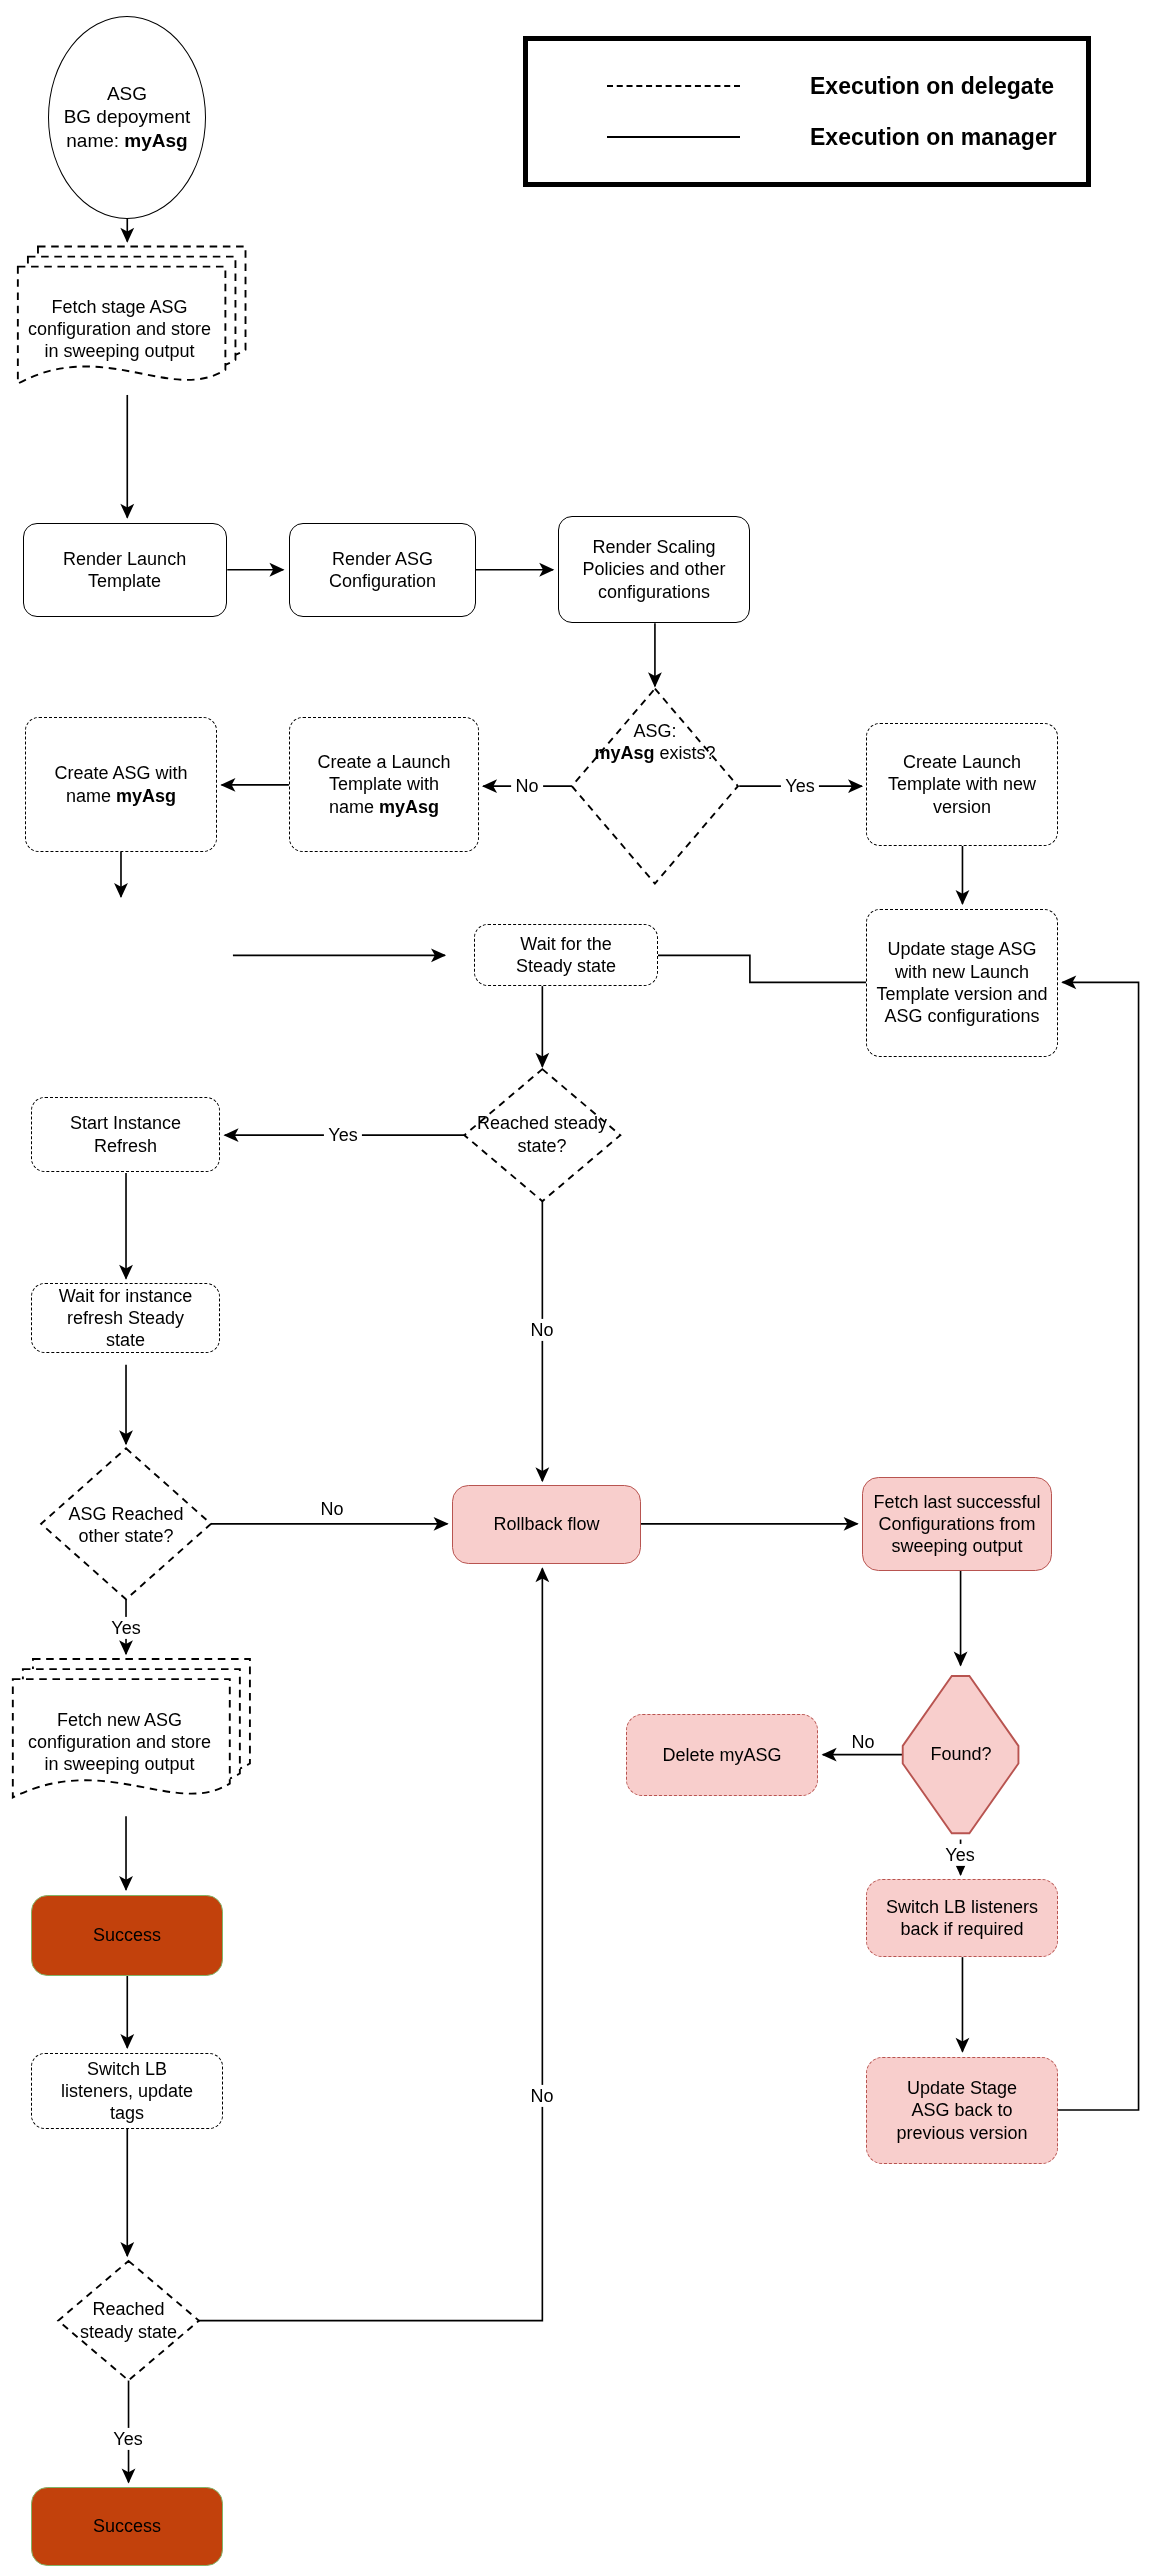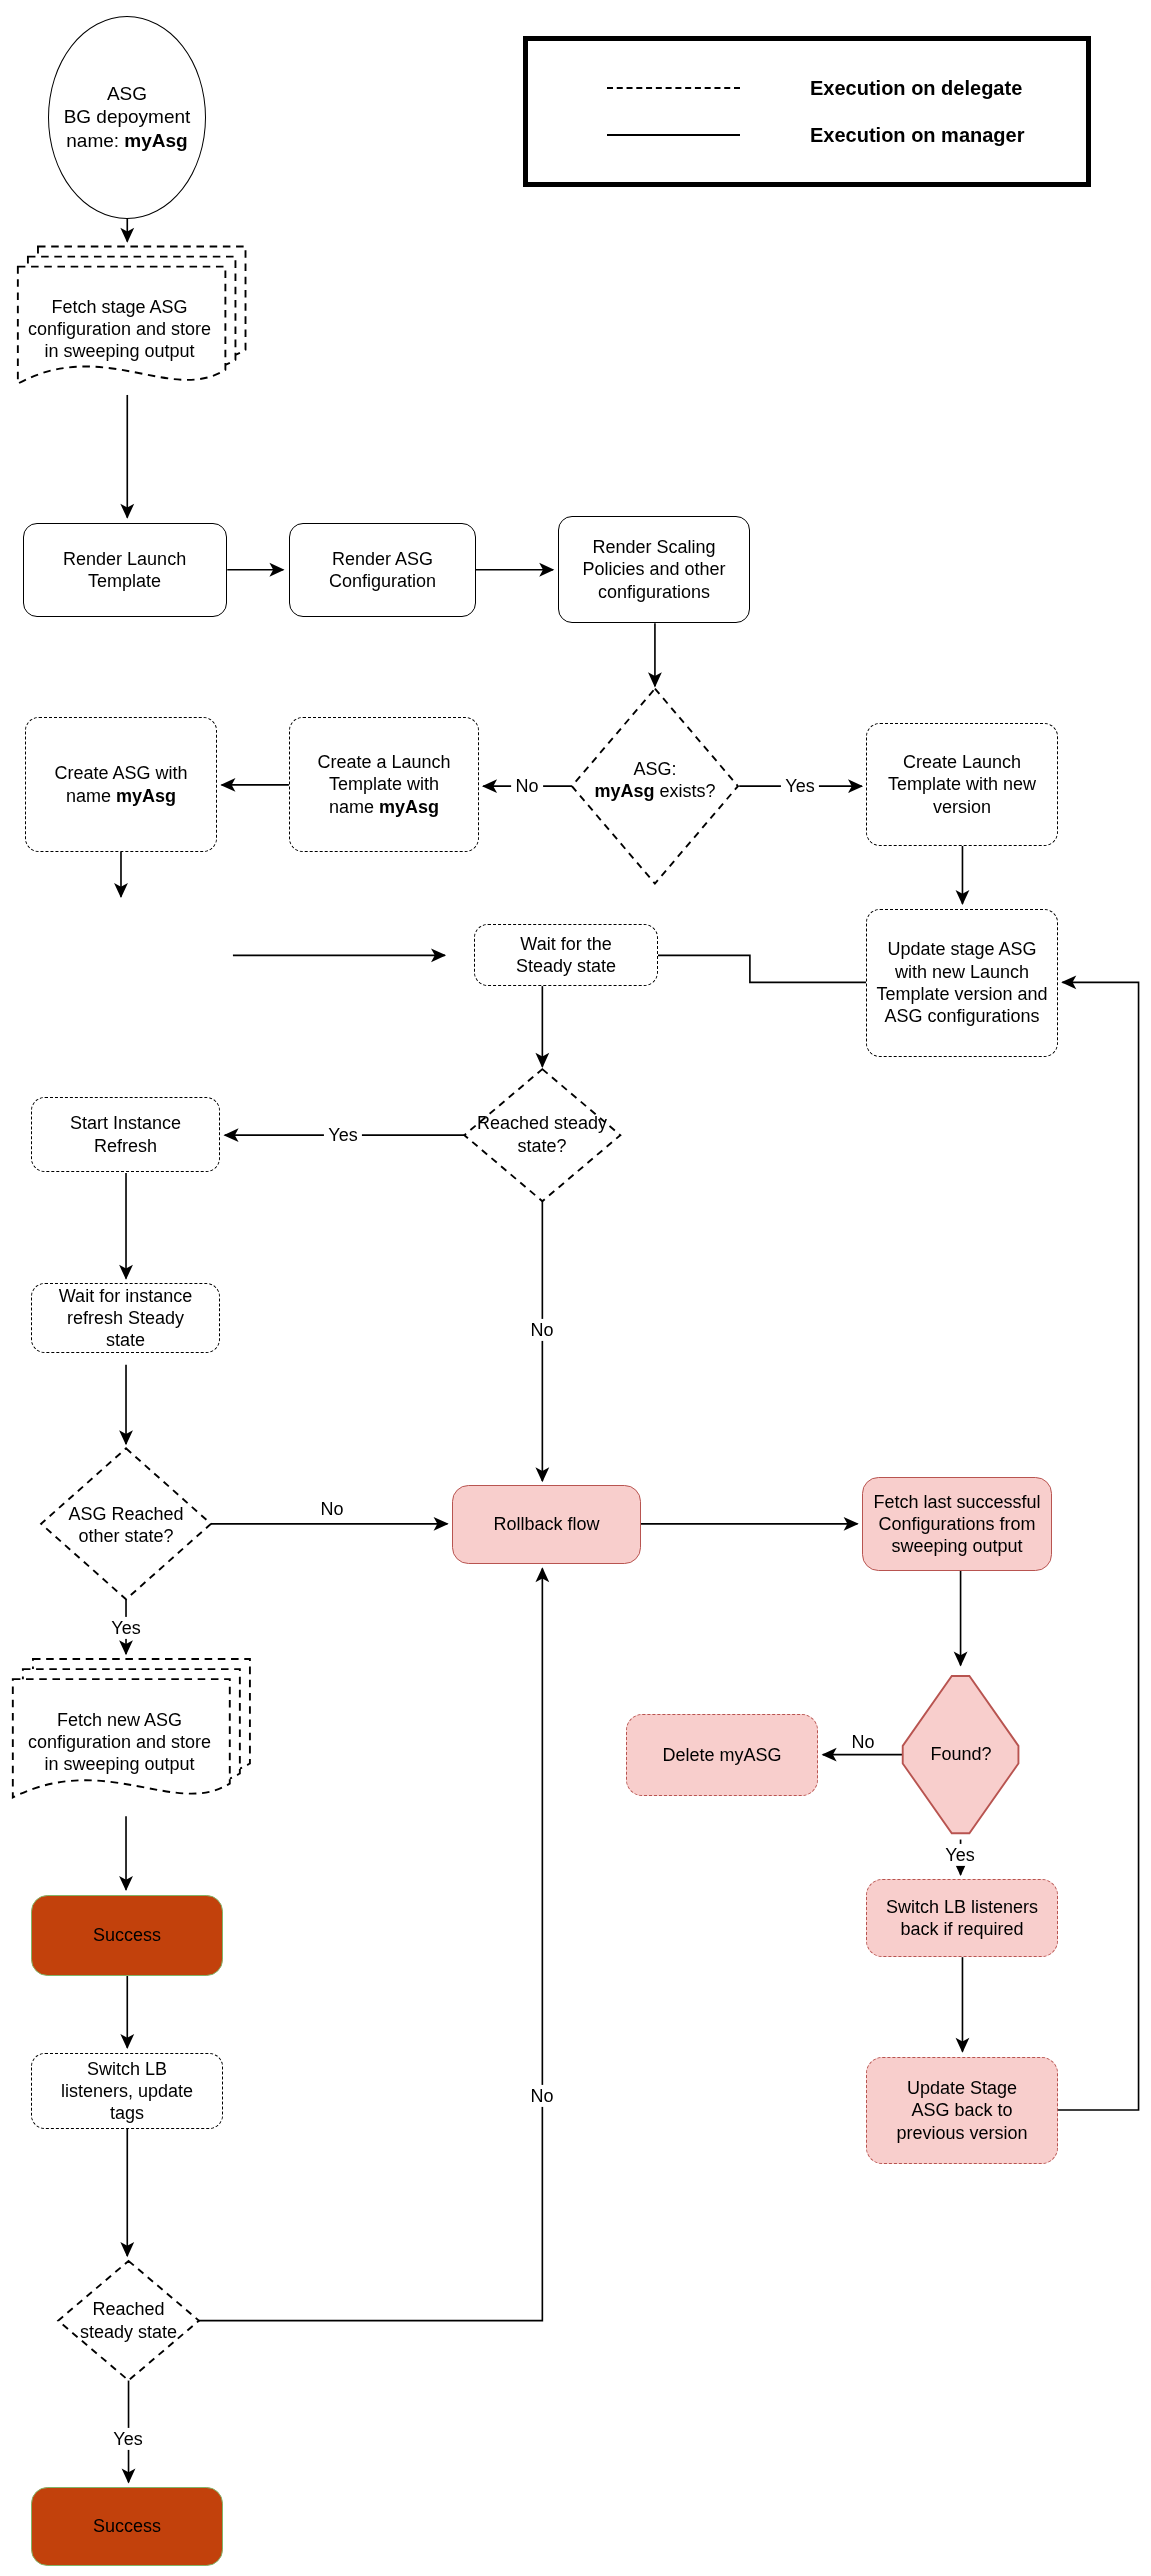--- a/index.html
+++ b/index.html
@@ -17,21 +17,21 @@
   .circle{border:1.9px solid #000;background:#fff;border-radius:50%;}
   .edge-label{position:absolute;transform:translate(-50%,-50%);background:#ffffff;
               padding:0.6px 4.4px;font-size:18px;z-index:4;text-align:center;}
   .legend-box{position:absolute;left:523px;top:36px;width:568px;height:151px;
               border:5.7px solid #000;background:#fff;box-sizing:border-box;z-index:3;
               display:flex;flex-direction:column;justify-content:center;gap:24px;}
   .legend-row{display:flex;align-items:center;}
   .legend-sample{width:133px;margin-left:79px;}
   .legend-sample.dashed{border-top:2.5px dashed #000;}
   .legend-sample.solid{border-top:2.5px solid #000;}
-  .legend-label{font-weight:bold;font-size:20px;margin-left:70px;}
+  .legend-label{font-weight:bold;font-size:23px;margin-left:70px;}
   .txt b{font-weight:bold;}
 </style>
 </head>
 <body>
 
 <div id="canvas">
 
   <svg class="layer" viewBox="0 0 1831 4096" xmlns="http://www.w3.org/2000/svg">
     <defs>
       <marker id="arrow" markerUnits="userSpaceOnUse" markerWidth="30" markerHeight="30" refX="24" refY="13" orient="auto">
@@ -118,21 +118,21 @@
   </div>
 
   <div class="node b-solid" style="left:289px;top:523px;width:187px;height:94px;">
     <span class="txt" style="width:138px;">Render ASG Configuration</span>
   </div>
 
   <div class="node b-solid" style="left:558px;top:516px;width:192px;height:107px;">
     <span class="txt" style="width:164px;">Render Scaling Policies and other configurations</span>
   </div>
 
-  <div class="node plain" style="left:582px;top:733px;width:146px;height:94px;">
+  <div class="node plain" style="left:582px;top:695px;width:146px;height:94px;">
     <div class="txt">
       <div>ASG:</div>
       <div><b>myAsg</b><span> exists?</span></div>
     </div>
   </div>
 
   <div class="node b-dash" style="left:289px;top:717px;width:190px;height:135px;">
     <span class="txt" style="width:145px;"><span>Create a Launch Template with name </span><b>myAsg</b></span>
   </div>
 

